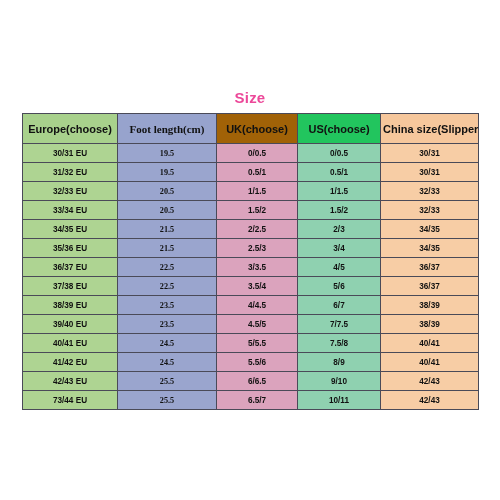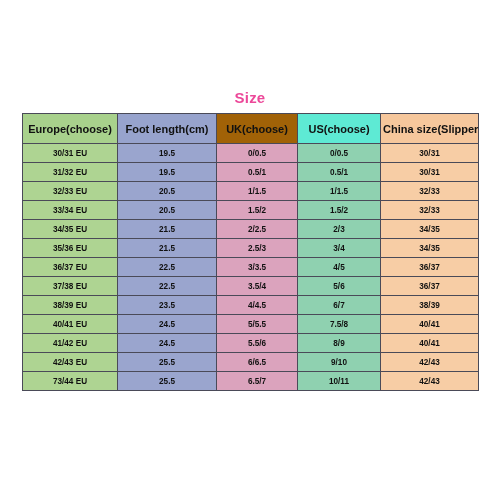--- a/index.html
+++ b/index.html
@@ -69,29 +69,29 @@
 
   
   col.c0 { width: 95px; }
   col.c1 { width: 99px; }
   col.c2 { width: 81px; }
   col.c3 { width: 83px; }
   col.c4 { width: 98px; }
 
   
   .col-0 { background: #aed492; }
-  .col-1 { background: #9aa5ce; }
+  .col-1 { background: #9aa5ce; font-family: Liberation Serif, serif; }
   .col-2 { background: #dba3bd; }
   .col-3 { background: #8fd1b0; }
   .col-4 { background: #f7cda5; }
 
   thead .col-0 { background: #a8d18c; }
   thead .col-1 { background: #97a3cd; }
   thead .col-2 { background: #a16207; }
-  thead .col-3 { background: #5eead4; }
+  thead .col-3 { background: #22c55e; }
   thead .col-4 { background: #f6c79c; }
 </style>
 </head>
 <body>
 
 <div id="page">
 
   <div id="chart-title">Size</div>
 
   <div id="size-table-wrap">
@@ -170,20 +170,27 @@
             <td class="col-4">36/37</td>
           </tr>
           <tr>
             <td class="col-0">38/39 EU</td>
             <td class="col-1">23.5</td>
             <td class="col-2">4/4.5</td>
             <td class="col-3">6/7</td>
             <td class="col-4">38/39</td>
           </tr>
           <tr>
+            <td class="col-0">39/40 EU</td>
+            <td class="col-1">23.5</td>
+            <td class="col-2">4.5/5</td>
+            <td class="col-3">7/7.5</td>
+            <td class="col-4">38/39</td>
+          </tr>
+          <tr>
             <td class="col-0">40/41 EU</td>
             <td class="col-1">24.5</td>
             <td class="col-2">5/5.5</td>
             <td class="col-3">7.5/8</td>
             <td class="col-4">40/41</td>
           </tr>
           <tr>
             <td class="col-0">41/42 EU</td>
             <td class="col-1">24.5</td>
             <td class="col-2">5.5/6</td>

